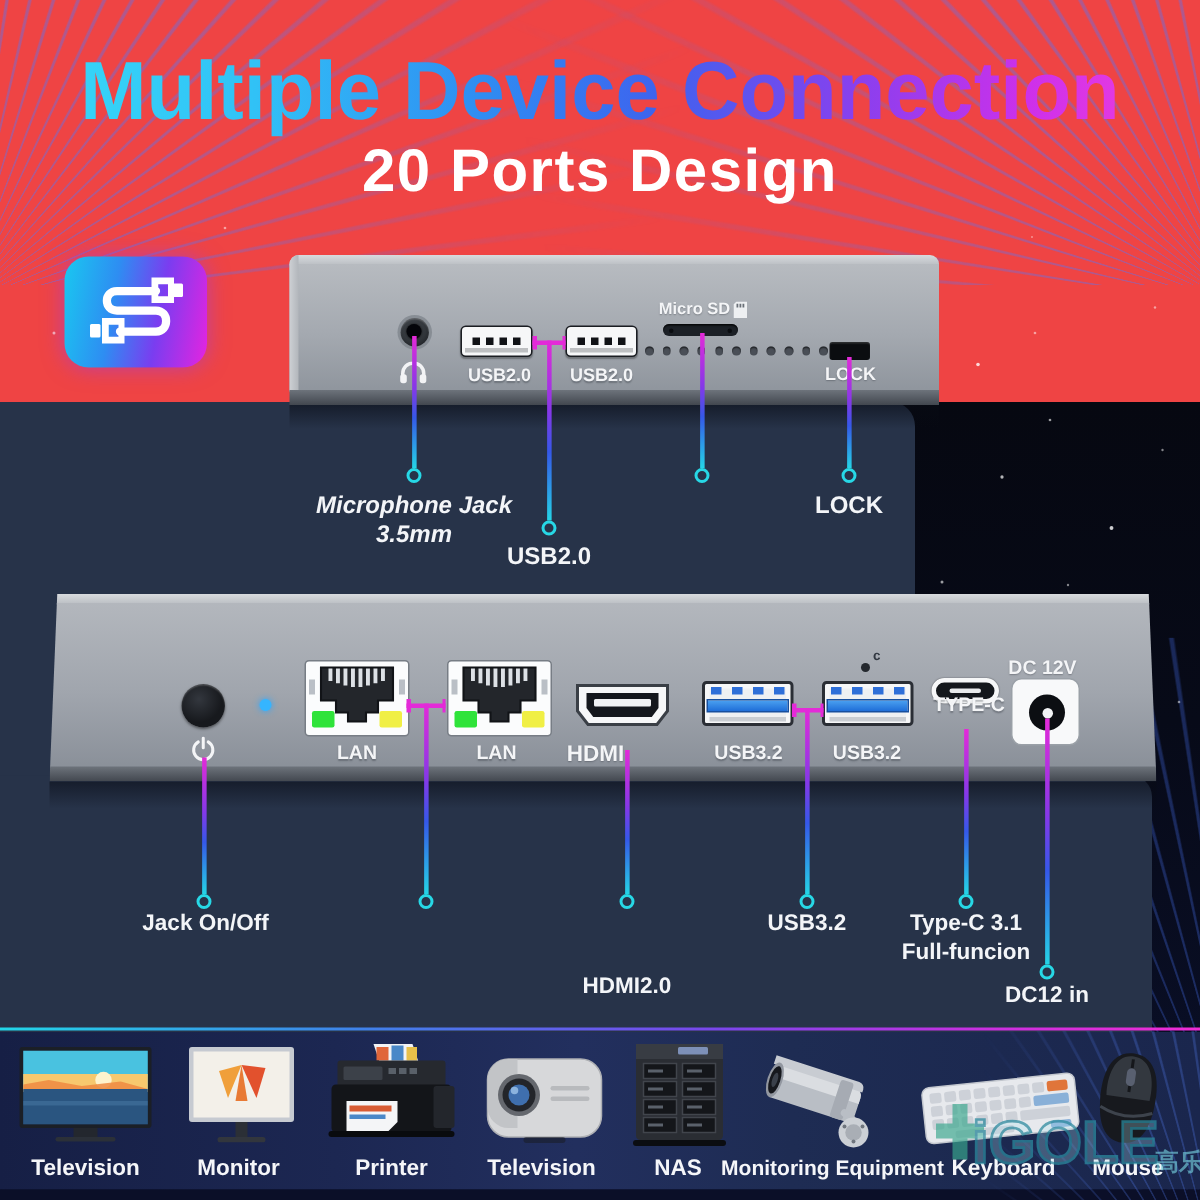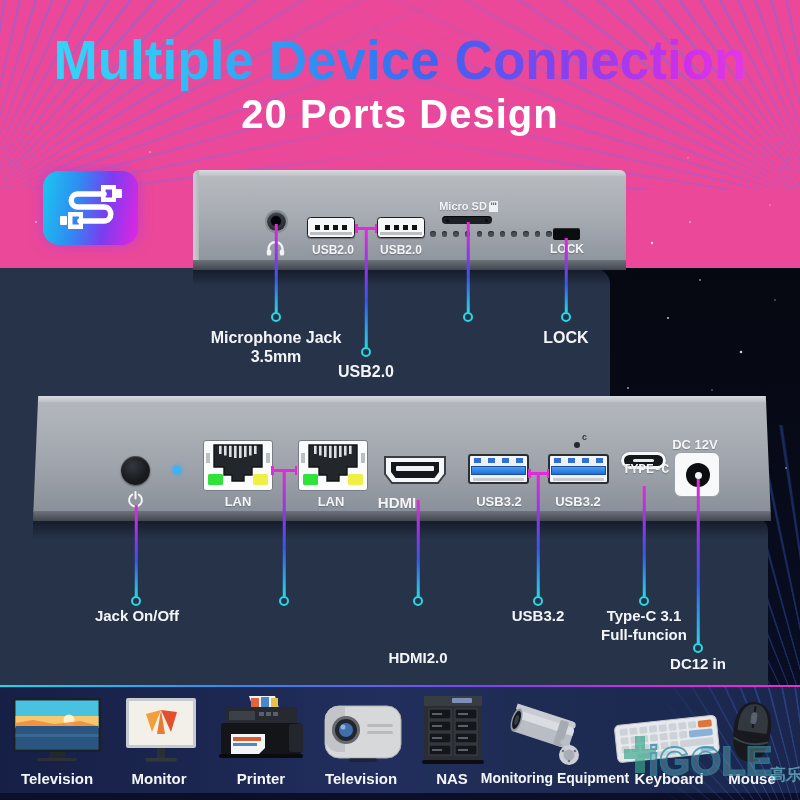--- a/index.html
+++ b/index.html
@@ -1,20 +1,20 @@
 <!DOCTYPE html>
 <html><head>
 <meta charset="utf-8">
 <style>
   * { margin:0; padding:0; box-sizing:border-box; }
   html,body { background:#000; }
   body { font-family:"Liberation Sans", sans-serif; }
   #stage {
     position:relative; width:800px; height:800px; overflow:hidden;
-    background:#ec4899;
+    background:#ef4444;
   }
   
   .bg-bottom {
     position:absolute; left:0; top:268px; width:800px; height:532px;
     background:linear-gradient(180deg,#060811 0%, #070a18 40%, #0a102b 100%);
   }
   .rays-left, .rays-right, .rays-br {
     position:absolute; pointer-events:none;
   }
   .rays-left {
@@ -301,21 +301,21 @@
       <i></i>
       <i></i>
       <i></i>
       <i></i>
     </div>
   <div class="lock-slot"></div>
   <div class="port-label-light" style="left:567px; top:242px; font-size:12px;">LOCK</div>
 
   <div class="cl" style="left:276px; top:224px; height:88px;"></div>
   <div class="cring" style="left:276px; top:312px;"></div>
-  <div class="callout-label" style="left:276px; top:329px;">
+  <div class="callout-label" style="left:276px; top:329px;font-style:italic;">
     <div>Microphone Jack</div>
       <div>3.5mm</div>
   </div>
 
   <div class="cl-h" style="left:355px; top:227px; width:22px;"></div>
   <div class="cl" style="left:366px; top:227px; height:120px;"></div>
   <div class="cring" style="left:366px; top:347px;"></div>
   <div class="callout-label" style="left:366px; top:363px;">
     <div>USB2.0</div>
   </div>
@@ -415,21 +415,21 @@
     </div>
     <div class="port-label-light" style="left:466px; top:98px; font-size:13px;">USB3.2</div>
     <div class="port-label-light" style="left:545px; top:98px; font-size:13px;">USB3.2</div>
 
     <div class="pinhole"></div>
     <div class="pinhole-c">c</div>
 
     <div class="typec">
         <i></i>
       </div>
-    <div class="port-label-light" style="left:613px; top:66px; font-size:13px;font-family:Liberation Mono, monospace;">TYPE-C</div>
+    <div class="port-label-light" style="left:613px; top:66px; font-size:13px;">TYPE-C</div>
 
     <div class="port-label-light" style="left:662px; top:41px; font-size:13px;">DC 12V</div>
     <div class="dc">
         <div class="ring"></div>
         <div class="pin" style="left:19.5px; top:18.5px;"></div>
       </div>
   </div>
   <div class="dev-shadow" style="left:33px; width:738px; top:521px; height:18px; position:absolute;"></div>
 
   <div class="cl" style="left:136px; top:505px; height:91px;"></div>

